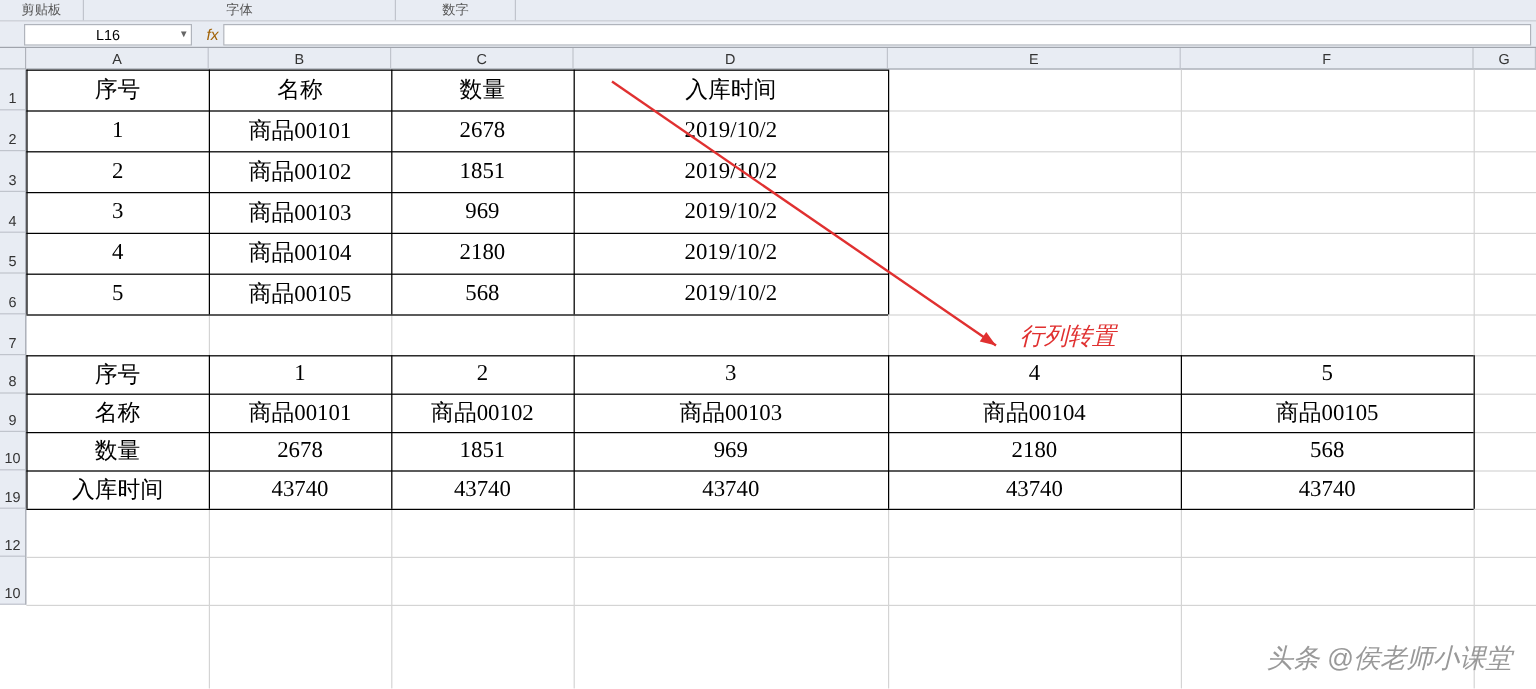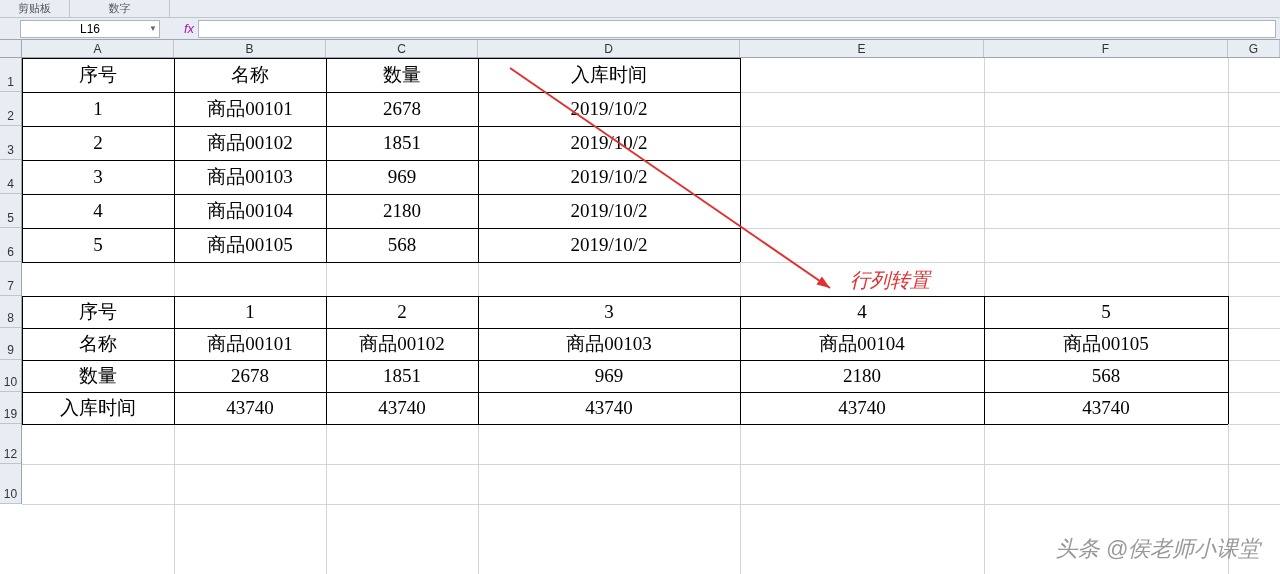--- a/index.html
+++ b/index.html
@@ -53,23 +53,23 @@
       position: relative;
     }
     .name-box-text { flex: 1; text-align: center; }
     .name-box-dropdown {
       position: absolute;
       right: 2px;
       font-size: 8px;
       color: #666;
     }
     .fx-label {
-      margin-left: 24px;
+      margin-left: 12px;
       font-style: italic;
-      color: #a21caf;
+      color: #a16207;
       font-size: 13px;
     }
     .formula-input {
       flex: 1;
       height: 18px;
       margin-left: 4px;
       margin-right: 4px;
       background: #fff;
       border: 1px solid #b0b4bc;
     }
@@ -172,20 +172,21 @@
       font-style: italic;
       font-family: "Microsoft YaHei", sans-serif;
       opacity: 0.85;
     }
   </style>
 </head>
 <body>
 
 <div class="ribbon-groups">
   <div class="ribbon-group g1">剪贴板</div>
+  <div class="ribbon-group g2">字体</div>
   <div class="ribbon-group g4">数字</div>
 </div>
 
 <div class="name-box-bar">
   <div class="name-box">
     <span class="name-box-text">L16</span>
     <span class="name-box-dropdown">▼</span>
   </div>
   <span class="fx-label">fx</span>
   <div class="formula-input"></div>

